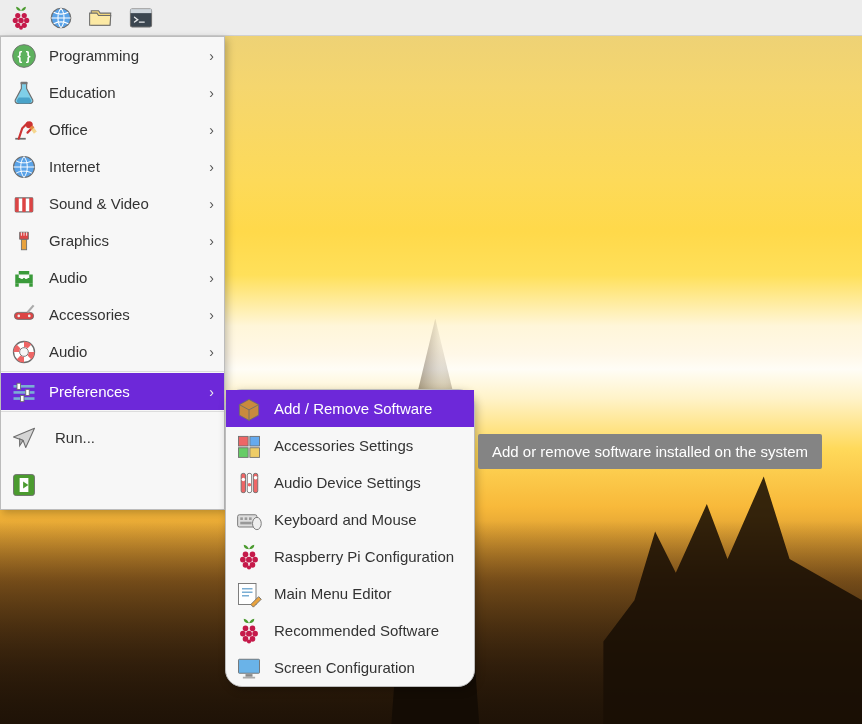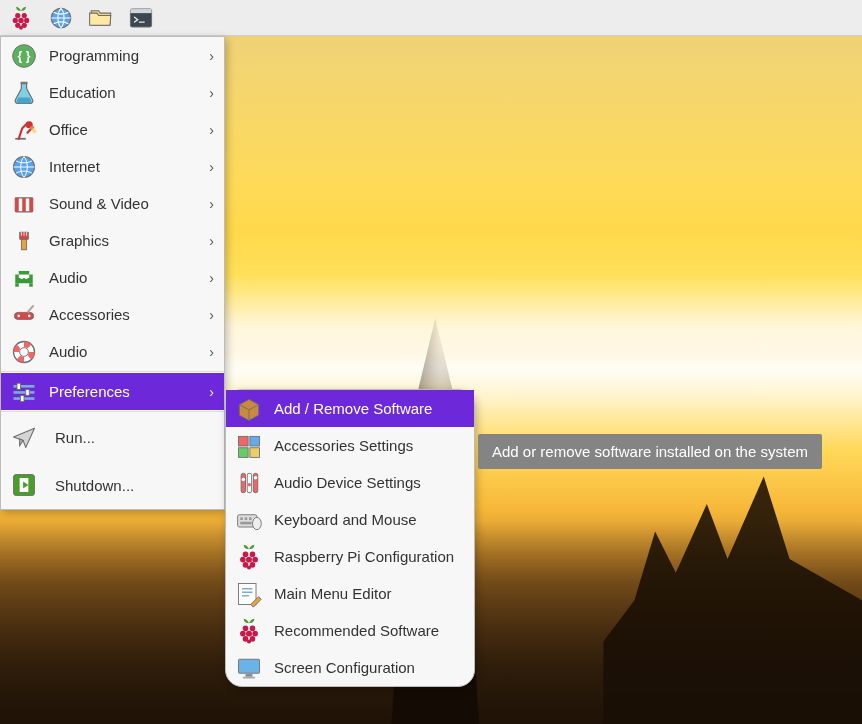--- a/index.html
+++ b/index.html
@@ -287,21 +287,20 @@
     <span class="lbl">Run...</span>
   </div>
   <div class="item tall">
     <span class="ic">
         <svg viewBox="0 0 32 32">
           <rect x="4" y="4" width="24" height="24" rx="3" fill="#4b9b2f" stroke="#6d6d6d"></rect>
           <path d="M11 8h10v16H11z" fill="#fff"></path>
           <path d="M15 12l6 4-6 4z" fill="#4b9b2f"></path>
         </svg>
       </span>
-    <span class="lbl">Shutdown...</span>
   </div>
 </div>
 
 <div class="menu sub">
   <div class="item selected">
     <span class="ic">
         <svg viewBox="0 0 32 32">
           <path d="M5 11l11-6 11 6v12l-11 6-11-6z" fill="#c98a3d" stroke="#6d6d6d"></path>
           <path d="M5 11l11 6 11-6M16 17v12" stroke="#6d6d6d" fill="none"></path>
         </svg>

